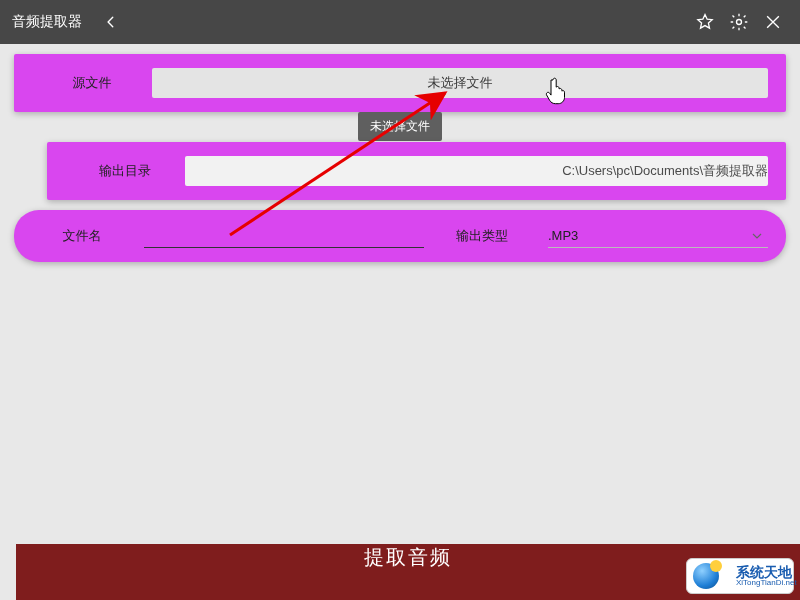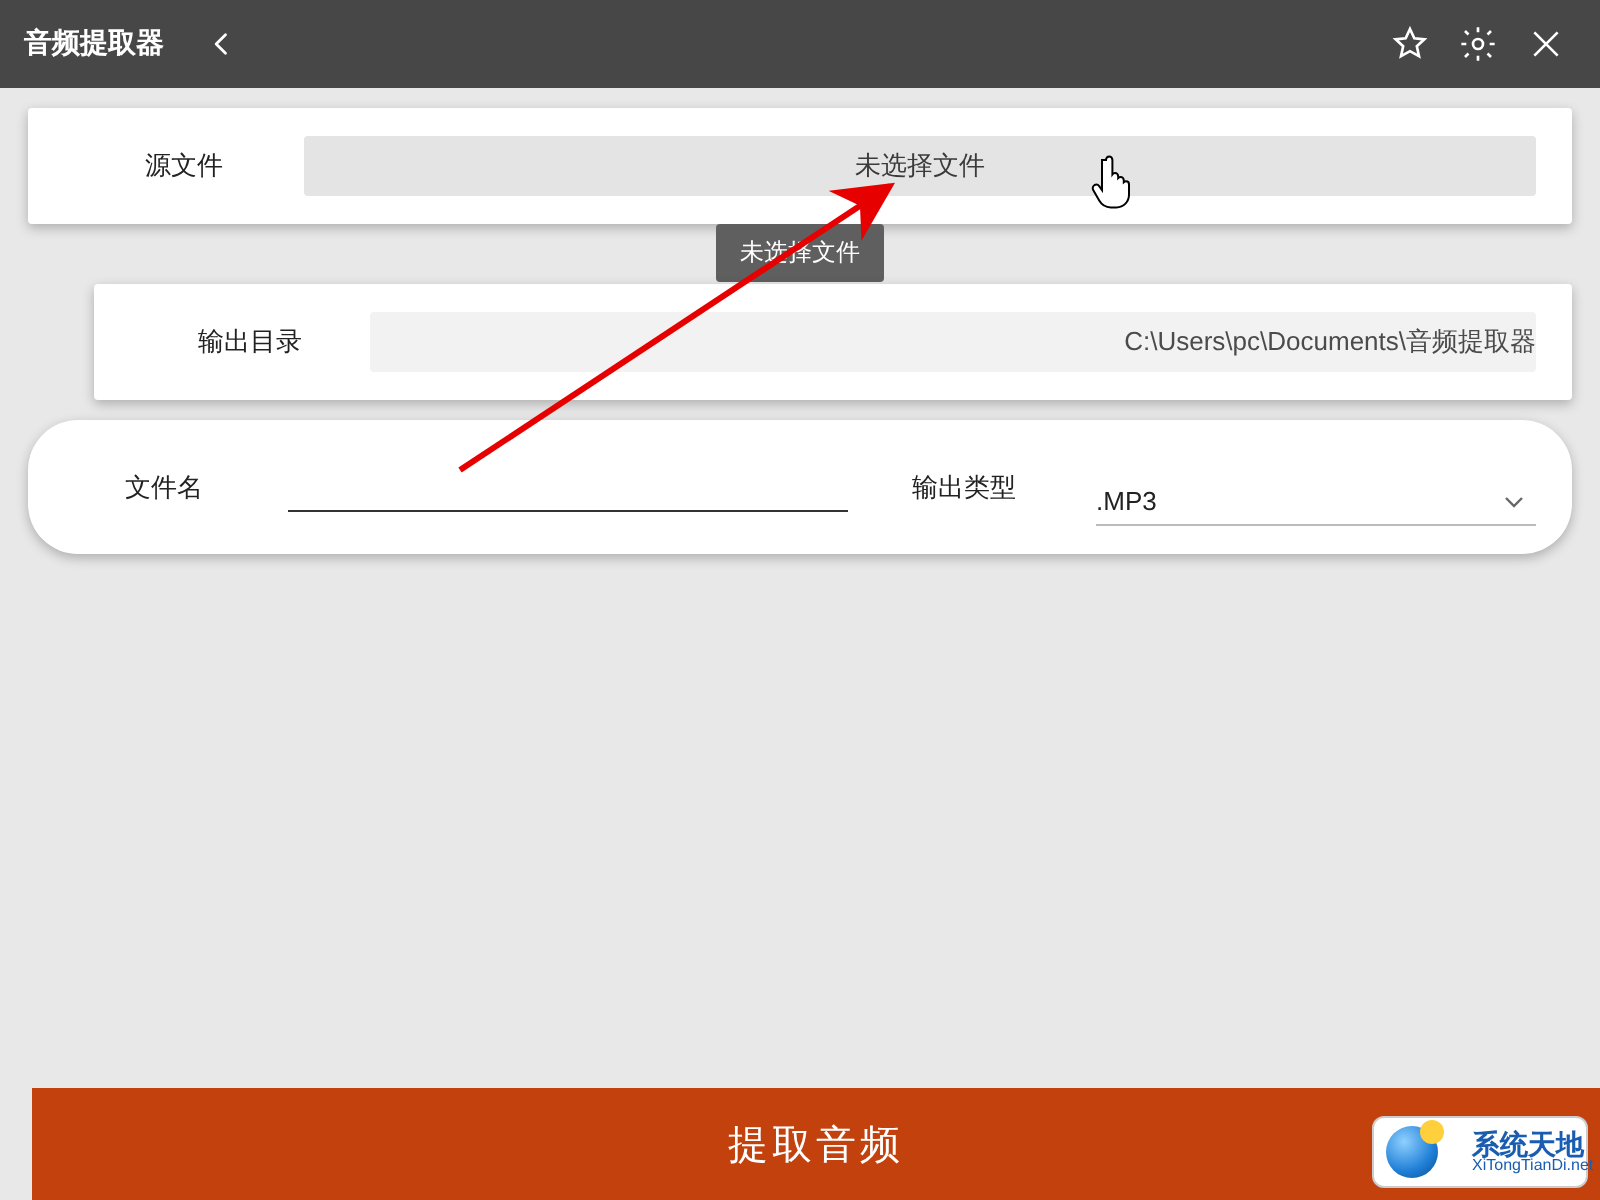--- a/index.html
+++ b/index.html
@@ -6,28 +6,28 @@
   html, body { width: 800px; height: 600px; font-family: "Microsoft YaHei", Arial, sans-serif; background: #e8e8e8; overflow: hidden; }
   
   .header {
     height: 44px;
     background: #474747;
     display: flex;
     align-items: center;
     padding: 0 12px;
     color: #fff;
   }
-  .header-title { font-size: 14px; margin-right: 18px; font-weight: bold; }
+  .header-title { font-size: 14px; margin-right: 18px; }
   .header-back { width: 22px; height: 22px; display:flex; align-items:center; justify-content:center; cursor:pointer; }
   .header-spacer { flex: 1; }
   .header-icon { width: 30px; height: 30px; display:flex; align-items:center; justify-content:center; cursor:pointer; margin-left: 4px; }
   .header-icon svg { width: 20px; height: 20px; stroke: #fff; fill: none; stroke-width: 1.6; }
   
   .panel {
-    background: #ffffff;
+    background: #d946ef;
     margin: 10px 14px 0 14px;
     border-radius: 2px;
     box-shadow: 0 2px 6px rgba(0,0,0,0.25);
     padding: 14px 18px;
     display: flex;
     align-items: center;
     position: relative;
   }
   .panel-label { width: 120px; text-align: center; font-size: 13px; color: #222; }
   .file-box {
@@ -82,33 +82,31 @@
     flex: 1;
     border-bottom: 1px solid #bbb;
     height: 24px;
     display: flex;
     align-items: center;
     justify-content: space-between;
     font-size: 13px;
     color: #222;
     cursor: pointer;
     padding-right: 6px;
-    margin-top: 15px;
   }
   .select-wrap svg { width: 10px; height: 10px; }
   
   .extract-btn {
     position: absolute;
     left: 16px; right: 0; bottom: 0;
     height: 56px;
-    background: #c2410c;
+    background: #7f1d1d;
     color: #fff;
     font-size: 20px;
     display: flex;
-    align-items: center;
     justify-content: center;
     cursor: pointer;
     letter-spacing: 2px;
   }
   
   .cursor-hand {
     position: absolute;
     left: 544px;
     top: 77px;
     pointer-events: none;

